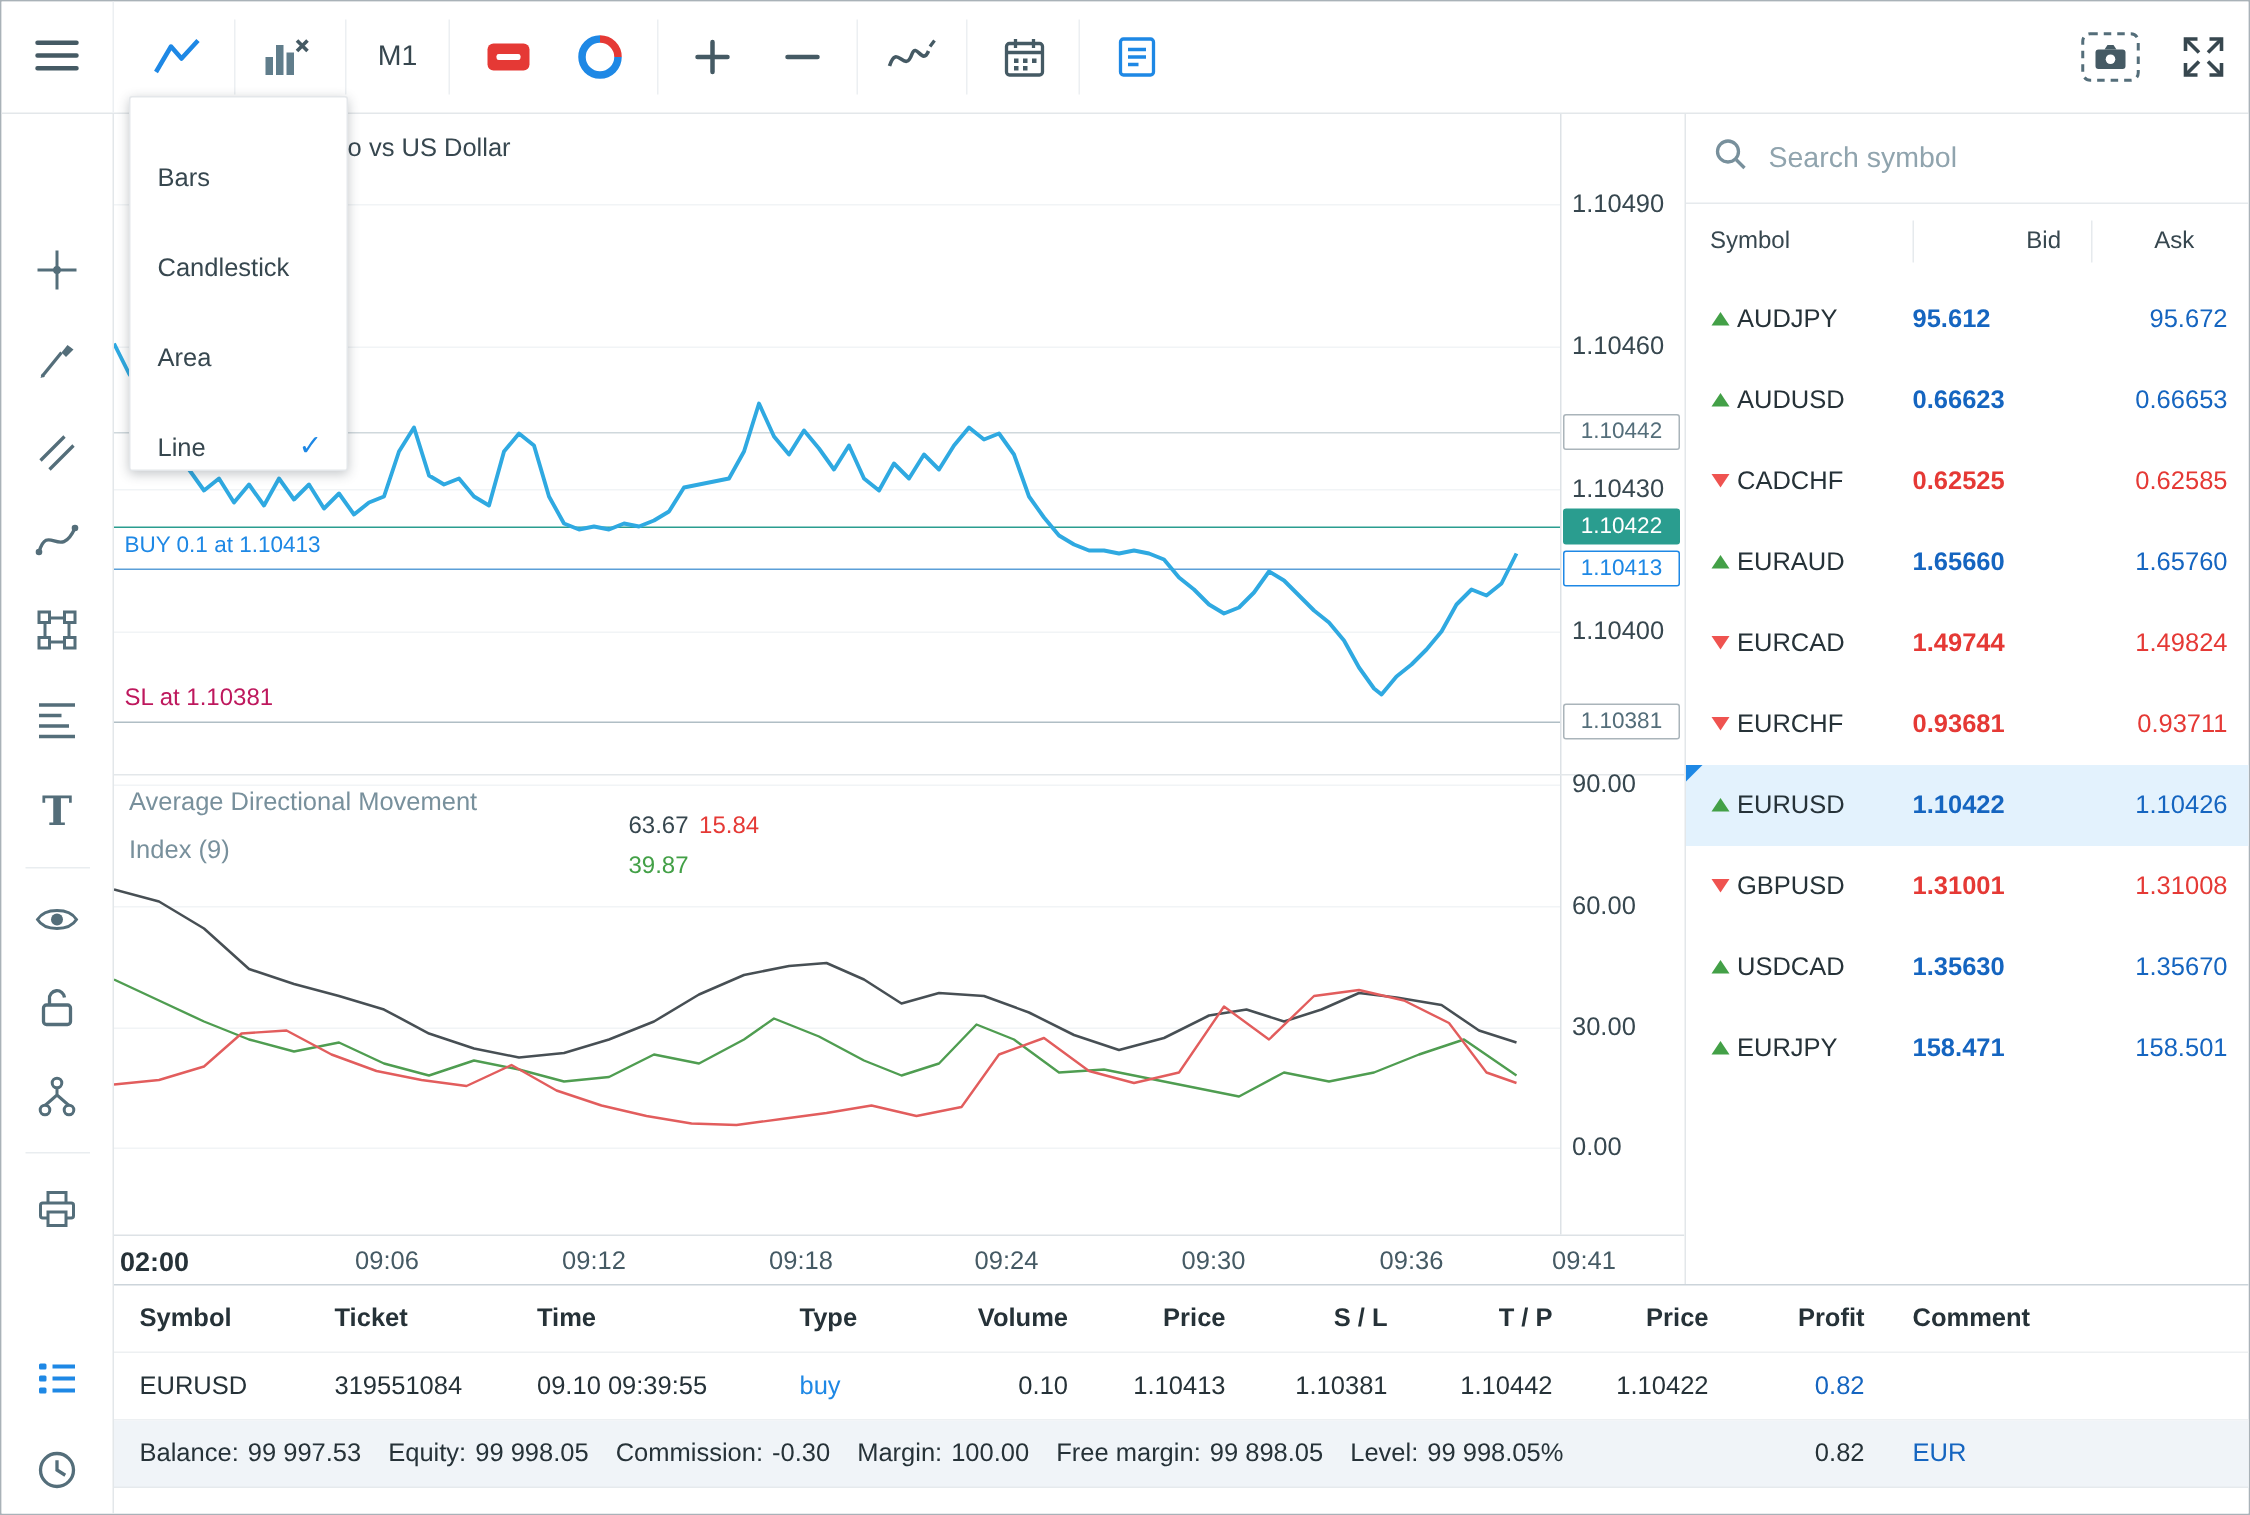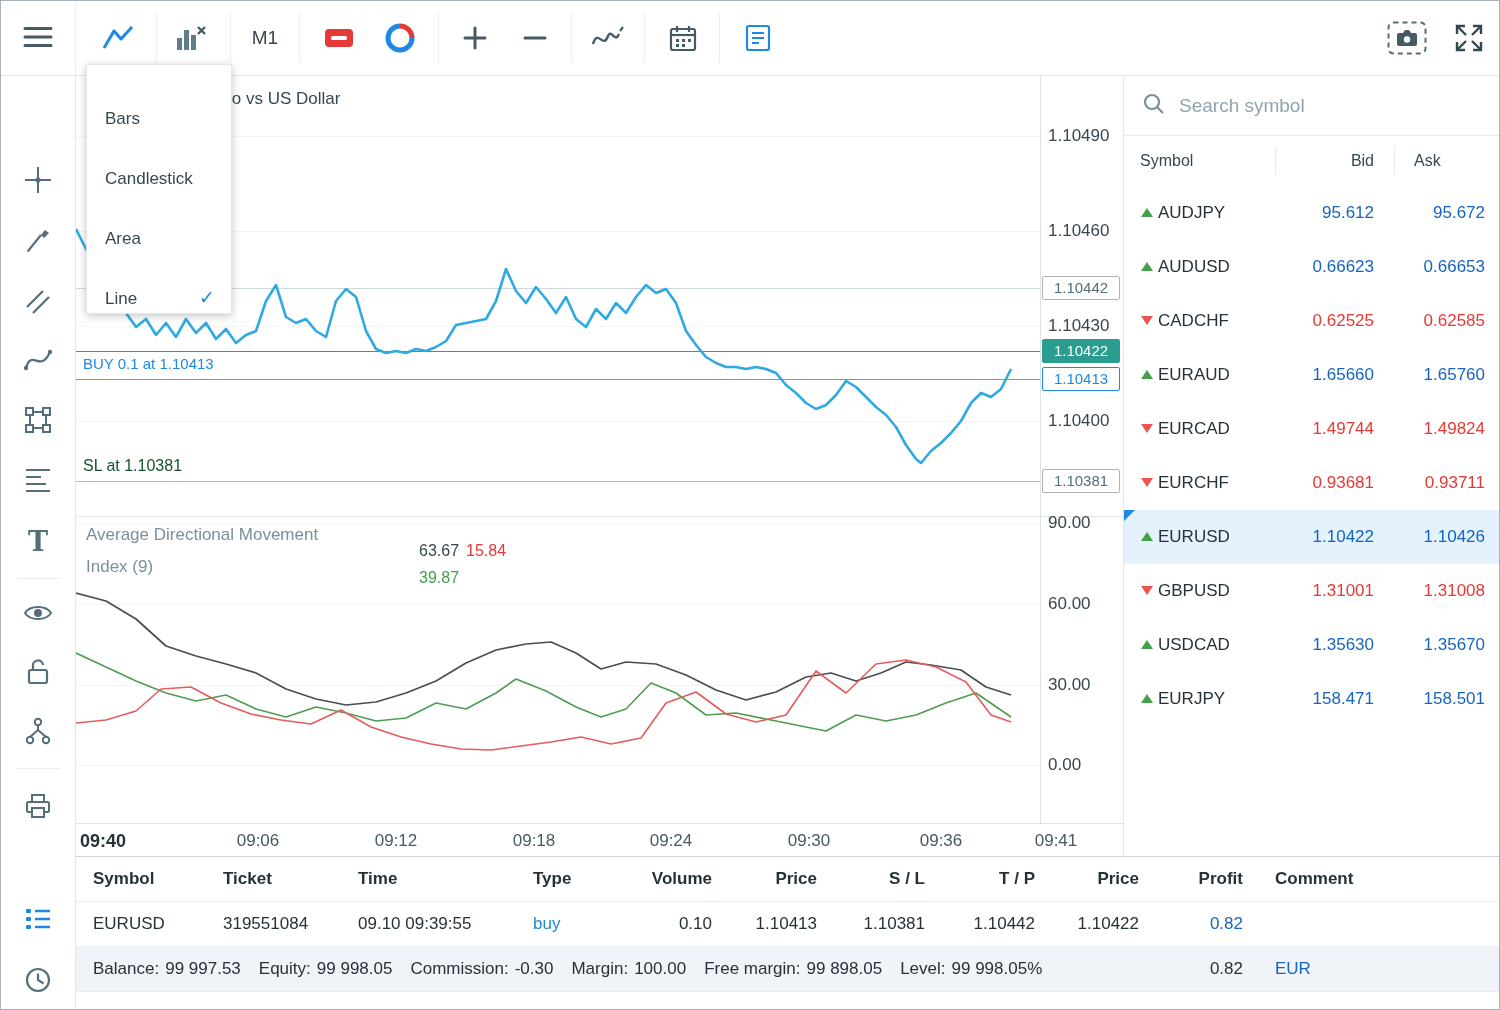--- a/index.html
+++ b/index.html
@@ -27,21 +27,21 @@
   .plot { position:absolute; left:0; top:0; width:965px; height:747px; border-right:1px solid #dde2e6; overflow:hidden; }
   .gline { position:absolute; left:0; width:100%; height:1px; background:#f1f4f6; }
   .hline { position:absolute; left:0; width:100%; height:1px; }
   .hline.tp { background:#cfd8dc; }
   .hline.cur { background:#2a9d8f; }
   .hline.buy { background:#5b9fd8; }
   .hline.sl { background:#b0bec5; }
   .chart-svg { position:absolute; left:0; top:0; }
   .chart-title { position:absolute; left:15px; top:13px; font-size:17px; color:#37474f; }
   .buy-lbl { position:absolute; left:7px; top:279px; font-size:15px; color:#1e88e5; }
-  .sl-lbl { position:absolute; left:7px; top:381px; font-size:16px; color:#14532d; }
+  .sl-lbl { position:absolute; left:7px; top:381px; font-size:16px; color:#be185d; }
   .ind-t1 { position:absolute; left:10px; top:449px; font-size:17px; color:#78909c; }
   .ind-t2 { position:absolute; left:10px; top:481px; font-size:17px; color:#78909c; }
   .ind-v1 { position:absolute; left:343px; top:466px; font-size:16px; display:flex; gap:7px; }
   .ind-v2 { position:absolute; left:343px; top:493px; font-size:16px; }
   .v-main { color:#37474f; } .v-red { color:#e53935; } .v-green { color:#43a047; }
   .pane-sep { position:absolute; left:0; top:440px; width:1047px; height:1px; background:#e3e7ea; }
   .axis { position:absolute; left:966px; top:0; width:81px; height:747px; }
   .tick { position:absolute; left:6px; height:20px; line-height:20px; font-size:17px; color:#37474f; white-space:nowrap; }
   .tag { position:absolute; left:0; width:78px; height:24px; line-height:22px; text-align:center; font-size:15px; border-radius:2px; background:#fff; white-space:nowrap; }
   .tag.plain { border:1px solid #aab4ba; color:#546e7a; }
@@ -55,25 +55,25 @@
   .menu { position:absolute; left:85px; top:63px; width:146px; background:#fff; border:1px solid #e4e7ea; border-radius:2px; box-shadow:0 2px 8px rgba(40,50,60,.28); padding:4px 0; z-index:30; }
   .mitem { height:60px; display:flex; align-items:flex-end; justify-content:space-between; padding:0 16px 0 18px; font-size:17px; color:#37474f; cursor:pointer; }
   .mitem .check { color:#1e88e5; font-size:19px; font-weight:bold; }
 
   
   .watch { position:absolute; left:1122px; top:75px; width:378px; height:780px; background:#fff; border-left:1px solid #e3e7ea; }
   .search { height:60px; border-bottom:1px solid #e6eaed; display:flex; align-items:center; gap:13px; padding:0 16px 0 18px; }
   .search input { flex:1; border:none; outline:none; font-size:19px; color:#455a64; font-family:inherit; background:transparent; }
   .search input::placeholder { color:#90a4ae; }
   .whead { position:relative; height:50px; display:grid; grid-template-columns:151px 119px 1fr; align-items:center; font-size:16px; color:#37474f; }
-  .whead .c1 { padding-left:16px; } .whead .c2 { text-align:right; padding-right:20px; } .whead .c3 { text-align:left; padding-right:16px;padding-left:20px; }
+  .whead .c1 { padding-left:16px; } .whead .c2 { text-align:right; padding-right:20px; } .whead .c3 { text-align:center; padding-right:16px;padding-left:20px; }
   .vdiv { position:absolute; top:11px; width:1px; height:28px; background:#e6eaed; }
   .wrow { position:relative; height:54px; display:grid; grid-template-columns:151px 119px 1fr; align-items:center; font-size:17px; cursor:pointer; }
   .wrow .sym { padding-left:34px; color:#263238; }
-  .wrow .bid { text-align:right; padding-right:20px; }
+  .wrow .bid { padding-right:20px;font-weight:bold; }
   .wrow .ask { text-align:right; padding-right:16px; }
   .arr { position:absolute; left:17px; top:50%; margin-top:-5px; width:0; height:0; }
   .wrow.up .arr { border-left:6px solid transparent; border-right:6px solid transparent; border-bottom:9px solid #43a047; }
   .wrow.down .arr { border-left:6px solid transparent; border-right:6px solid transparent; border-top:9px solid #ef5350; }
   .wrow.up .bid, .wrow.up .ask { color:#1565c0; }
   .wrow.down .bid, .wrow.down .ask { color:#e53935; }
   .wrow.selected { background:#e3f2fd; }
   .wrow.selected::before { content:""; position:absolute; left:0; top:0; border-top:11px solid #1e88e5; border-right:11px solid transparent; }
 
   
@@ -395,21 +395,21 @@
       <span class="tag open" style="top:291px;">1.10413</span>
       <span class="tag plain" style="top:393px;">1.10381</span>
 
       <span class="tick" style="top:437px;">90.00</span>
       <span class="tick" style="top:518px;">60.00</span>
       <span class="tick" style="top:599px;">30.00</span>
       <span class="tick" style="top:679px;">0.00</span>
     </div>
 
     <div class="timeaxis">
-      <span class="tlabel first">09:40</span>
+      <span class="tlabel first">02:00</span>
       <span class="tlabel" style="left:182px;">09:06</span>
       <span class="tlabel" style="left:320px;">09:12</span>
       <span class="tlabel" style="left:458px;">09:18</span>
       <span class="tlabel" style="left:595px;">09:24</span>
       <span class="tlabel" style="left:733px;">09:30</span>
       <span class="tlabel" style="left:865px;">09:36</span>
       <span class="tlabel" style="left:980px;">09:41</span>
     </div>
   </section>
 

